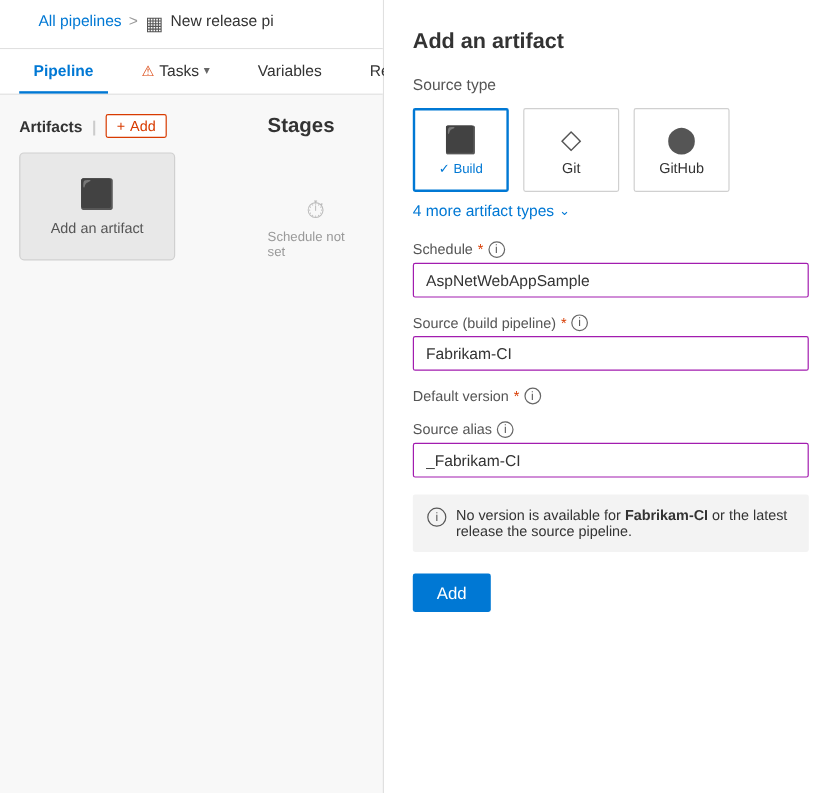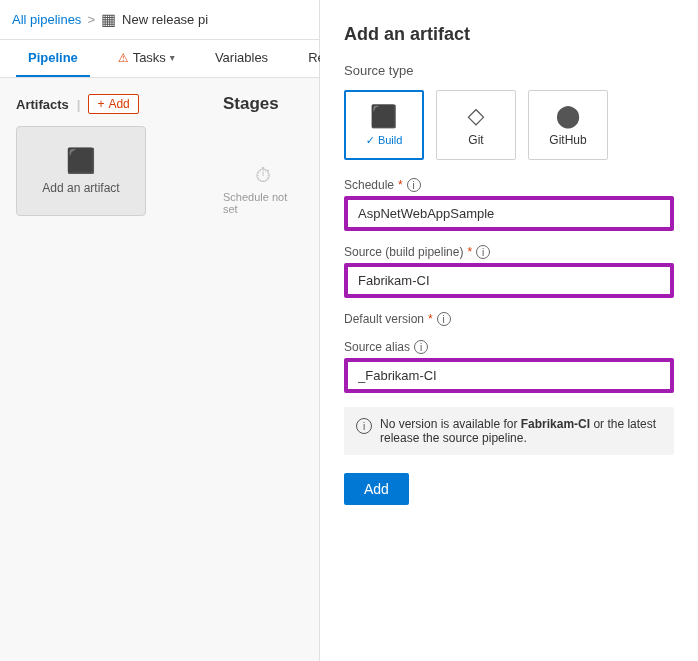--- a/index.html
+++ b/index.html
@@ -11,24 +11,24 @@
       height: 661px;
       background: #f8f8f8;
       border-right: 1px solid #e0e0e0;
       display: flex;
       flex-direction: column;
       flex-shrink: 0;
     }
 
     .top-bar {
       background: #fff;
-      padding: 10px 12px;
+      padding: 10px 32px;
       border-bottom: 1px solid #e0e0e0;
       display: flex;
-      align-items: center;
+      align-items: flex-start;
       gap: 6px;
       font-size: 13px;
       color: #0078d4;
     }
 
     .nav-tabs {
       background: #fff;
       display: flex;
       align-items: center;
       border-bottom: 1px solid #e0e0e0;
@@ -200,21 +200,21 @@
       border: 1px solid #666;
       display: inline-flex;
       align-items: center;
       justify-content: center;
       font-size: 10px;
       color: #555;
       cursor: pointer;
     }
 
     .field-input {
-      border: 4px solid #a21caf;
+      border: 1px solid #a21caf;
       padding: 6px 10px;
       font-size: 13px;
       color: #333;
       background: #fff;
       outline: none;
       border-radius: 2px;
       width: 100%;
     }
 
     .info-box {
@@ -322,20 +322,24 @@
       <div class="source-type-btn">
         <span style="font-size:22px;color:#555;">◇</span>
         <span>Git</span>
       </div>
 
       <div class="source-type-btn">
         <span style="font-size:22px;color:#555;">⬤</span>
         <span>GitHub</span>
       </div>
     </div>
+    <div class="more-types-link">
+      <span>4 more artifact types</span>
+      <span style="font-size:11px;">⌄</span>
+    </div>
   </div>
 
   <div class="field-group">
     <div class="field-label">
       <span>Schedule</span>
       <span class="required">*</span>
       <span class="info-icon">i</span>
     </div>
     <input class="field-input" type="text" value="AspNetWebAppSample" style="">
   </div>

